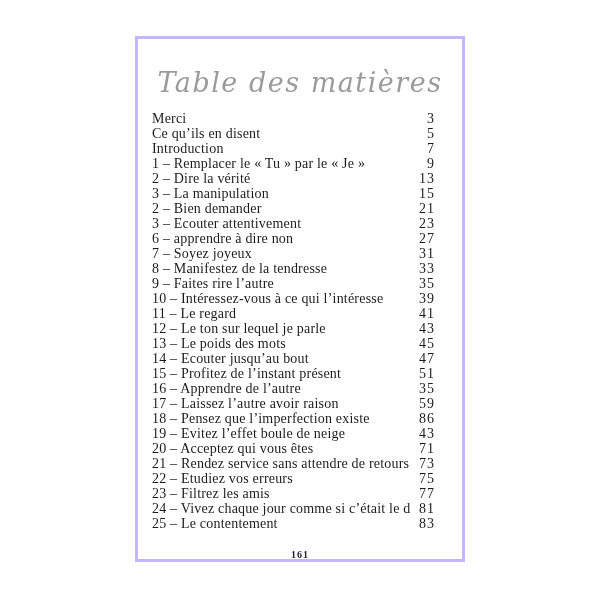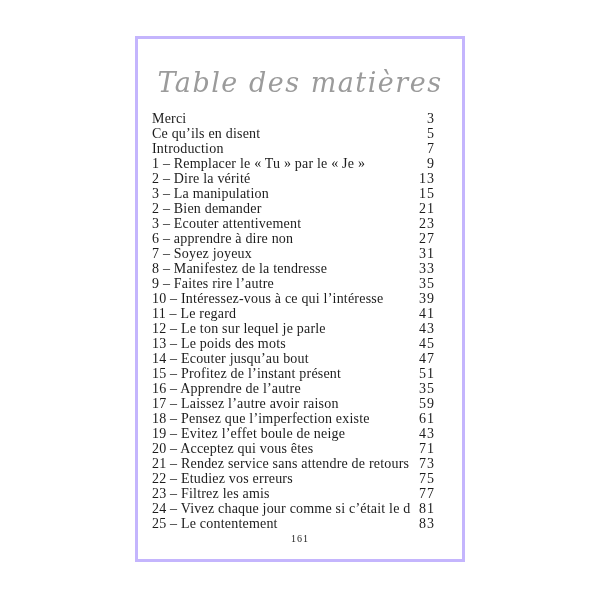--- a/index.html
+++ b/index.html
@@ -51,24 +51,24 @@
     overflow: hidden;
     letter-spacing: 0.2px;
   }
   .toc-page {
     margin-left: 8px;
     letter-spacing: 1px;
   }
   .folio {
     text-align: center;
     font-size: 10px;
-    font-weight: normal;
+    font-weight: bold;
     letter-spacing: 1px;
     color: #232323;
-    margin-top: 2px;
+    margin-top: 18px;
   }
 </style>
 </head>
 <body>
 
 <div class="page-frame">
   <h1 class="title">Table des matières</h1>
 
   <div class="toc" id="toc">
       <div class="toc-row">
@@ -146,21 +146,21 @@
       <div class="toc-row">
         <span class="toc-label">16 – Apprendre de l’autre</span>
         <span class="toc-page">35</span>
       </div>
       <div class="toc-row">
         <span class="toc-label">17 – Laissez l’autre avoir raison</span>
         <span class="toc-page">59</span>
       </div>
       <div class="toc-row">
         <span class="toc-label">18 – Pensez que l’imperfection existe</span>
-        <span class="toc-page">61</span>
+        <span class="toc-page">86</span>
       </div>
       <div class="toc-row">
         <span class="toc-label">19 – Evitez l’effet boule de neige</span>
         <span class="toc-page">43</span>
       </div>
       <div class="toc-row">
         <span class="toc-label">20 – Acceptez qui vous êtes</span>
         <span class="toc-page">71</span>
       </div>
       <div class="toc-row">

